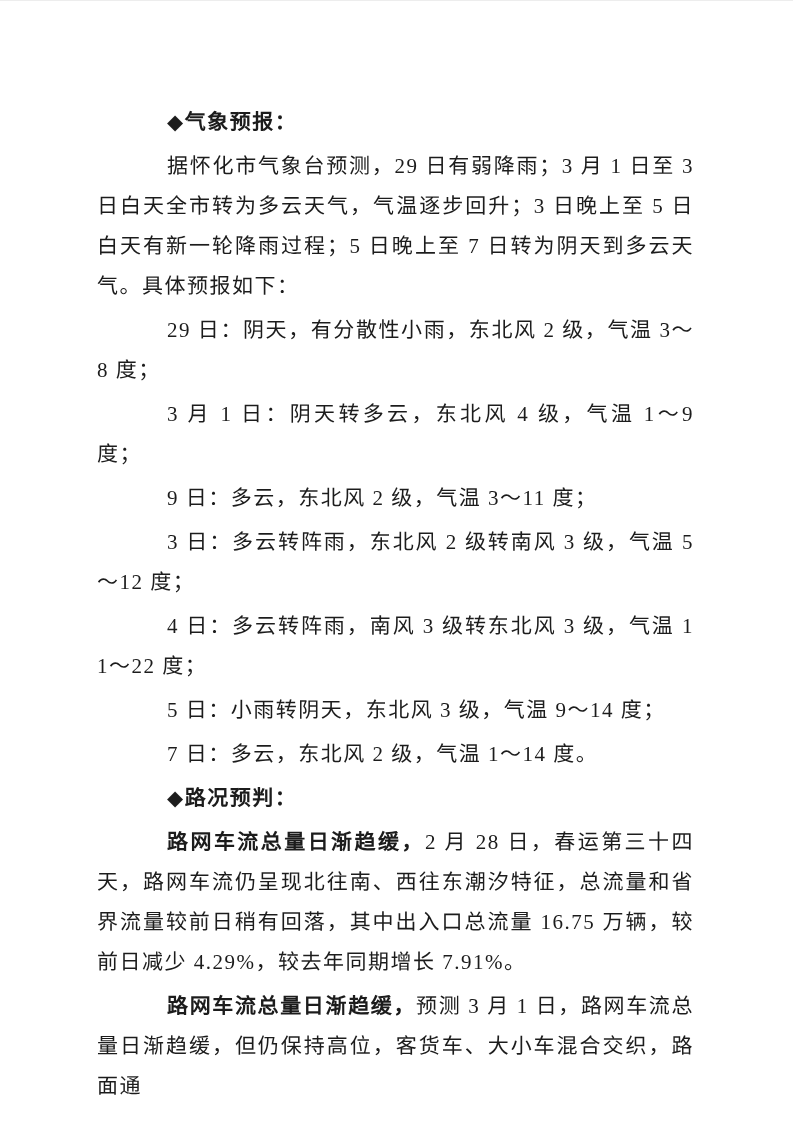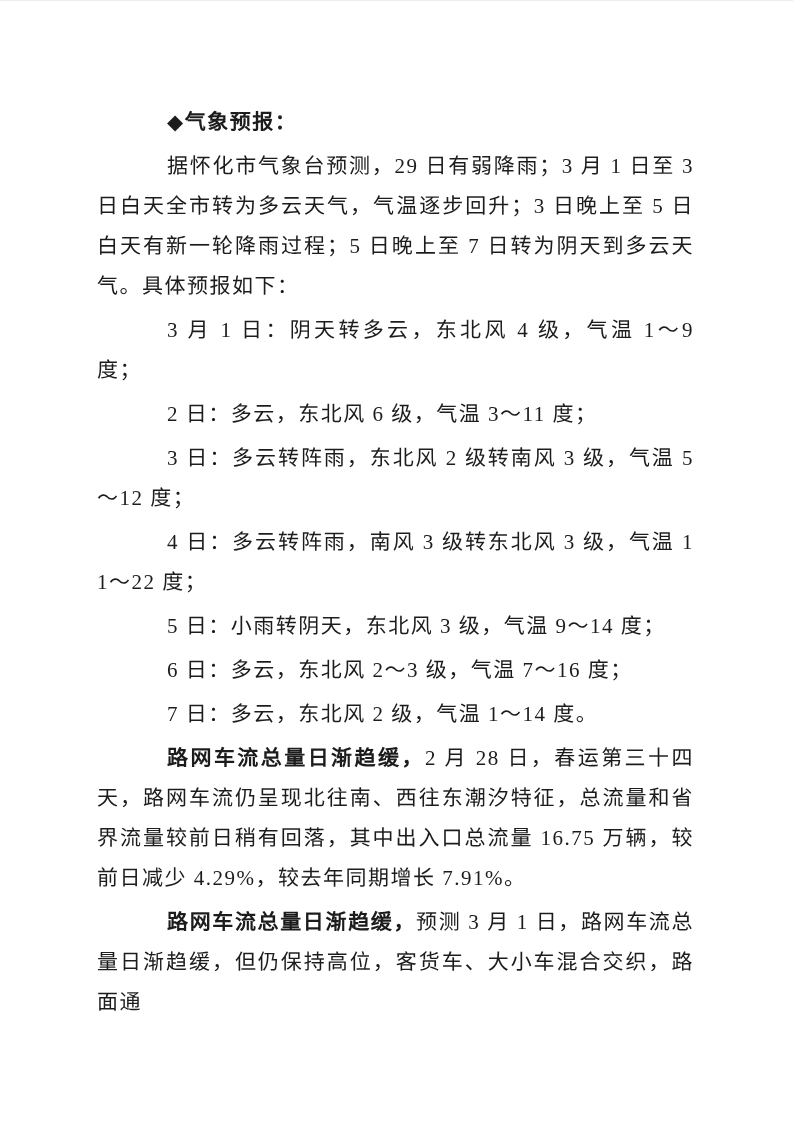--- a/index.html
+++ b/index.html
@@ -36,33 +36,34 @@
 </style>
 </head>
 <body>
 
 <div class="page">
 
   <p class="blk heading"><span class="run">◆气象预报：</span></p>
 
   <p class="blk"><span class="run">据怀化市气象台预测，29 日有弱降雨；3 月 1 日至 3 日白天全市转为多云天气，气温逐步回升；3 日晚上至 5 日白天有新一轮降雨过程；5 日晚上至 7 日转为阴天到多云天气。具体预报如下：</span></p>
 
+  <p class="blk"><span class="run">29 日：阴天，有分散性小雨，东北风 2 级，气温 3～8 度；</span></p>
 
   <p class="blk"><span class="run">3 月 1 日：阴天转多云，东北风 4 级，气温 1～9 度；</span></p>
 
-  <p class="blk"><span class="run">2 日：多云，东北风 6 级，气温 3～11 度；</span></p>
+  <p class="blk"><span class="run">9 日：多云，东北风 2 级，气温 3～11 度；</span></p>
 
   <p class="blk"><span class="run">3 日：多云转阵雨，东北风 2 级转南风 3 级，气温 5～12 度；</span></p>
 
   <p class="blk"><span class="run">4 日：多云转阵雨，南风 3 级转东北风 3 级，气温 11～22 度；</span></p>
 
   <p class="blk"><span class="run">5 日：小雨转阴天，东北风 3 级，气温 9～14 度；</span></p>
 
-  <p class="blk"><span class="run">6 日：多云，东北风 2～3 级，气温 7～16 度；</span></p>
 
   <p class="blk"><span class="run">7 日：多云，东北风 2 级，气温 1～14 度。</span></p>
 
+  <p class="blk heading"><span class="run">◆路况预判：</span></p>
 
   <p class="blk"><span class="run bold">路网车流总量日渐趋缓，</span><span class="run">2 月 28 日，春运第三十四天，路网车流仍呈现北往南、西往东潮汐特征，总流量和省界流量较前日稍有回落，其中出入口总流量 16.75 万辆，较前日减少 4.29%，较去年同期增长 7.91%。</span></p>
 
   <p class="blk"><span class="run bold">路网车流总量日渐趋缓，</span><span class="run">预测 3 月 1 日，路网车流总量日渐趋缓，但仍保持高位，客货车、大小车混合交织，路面通</span></p>
 
 </div>
 
 </body></html>

